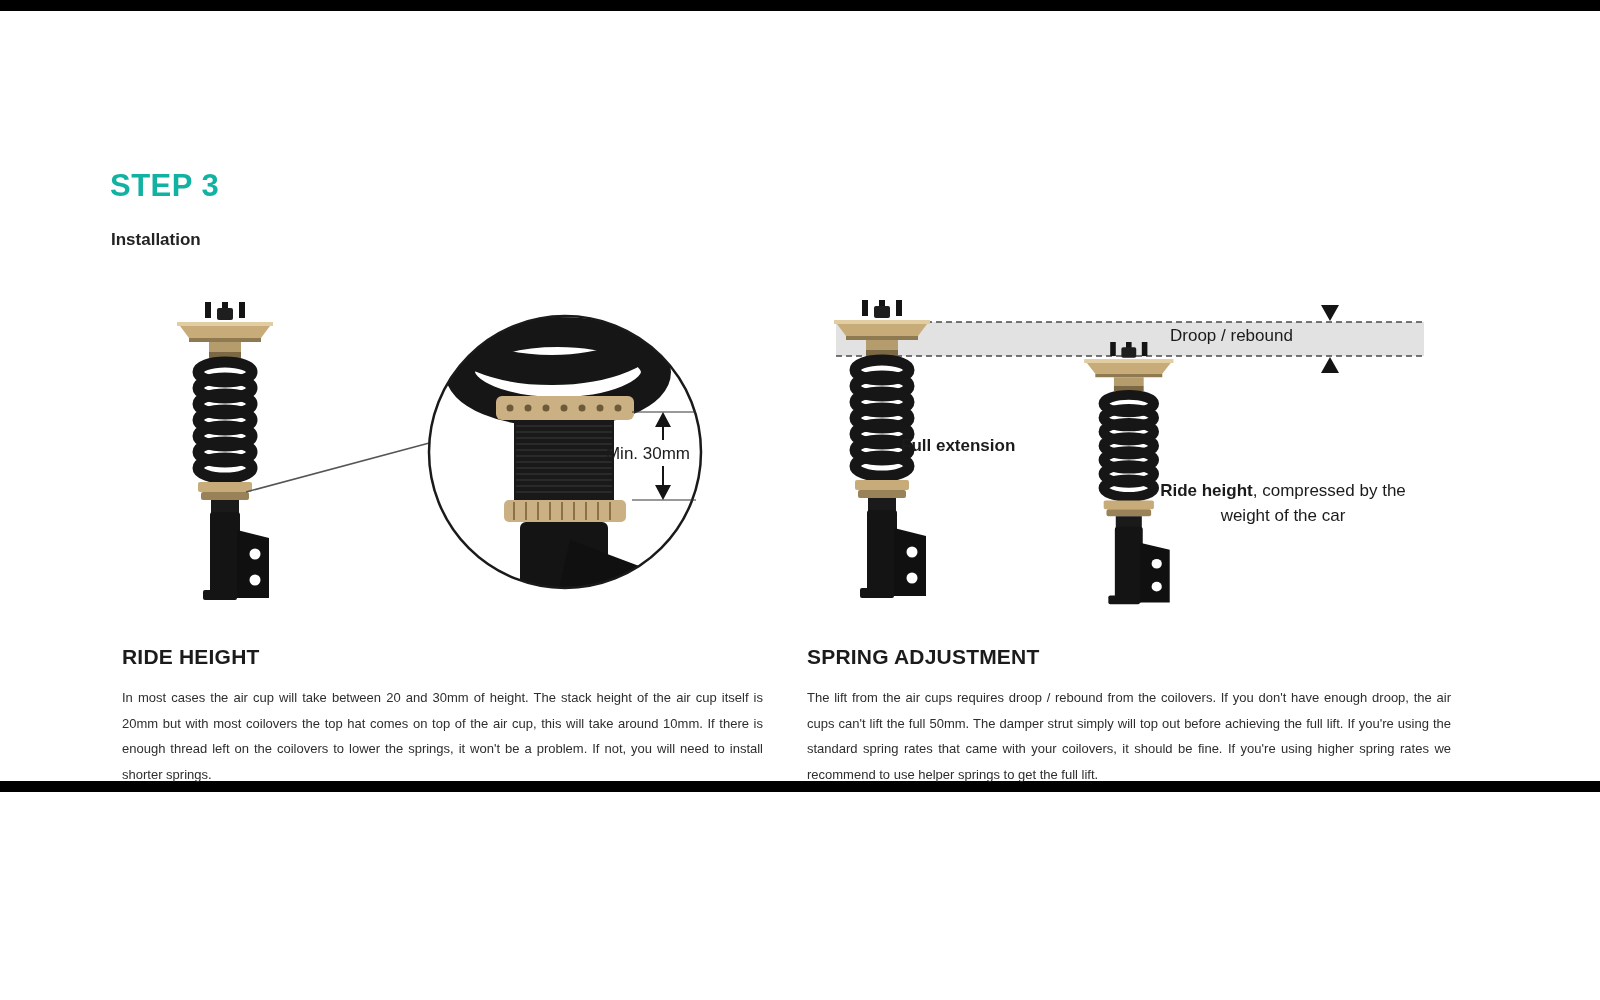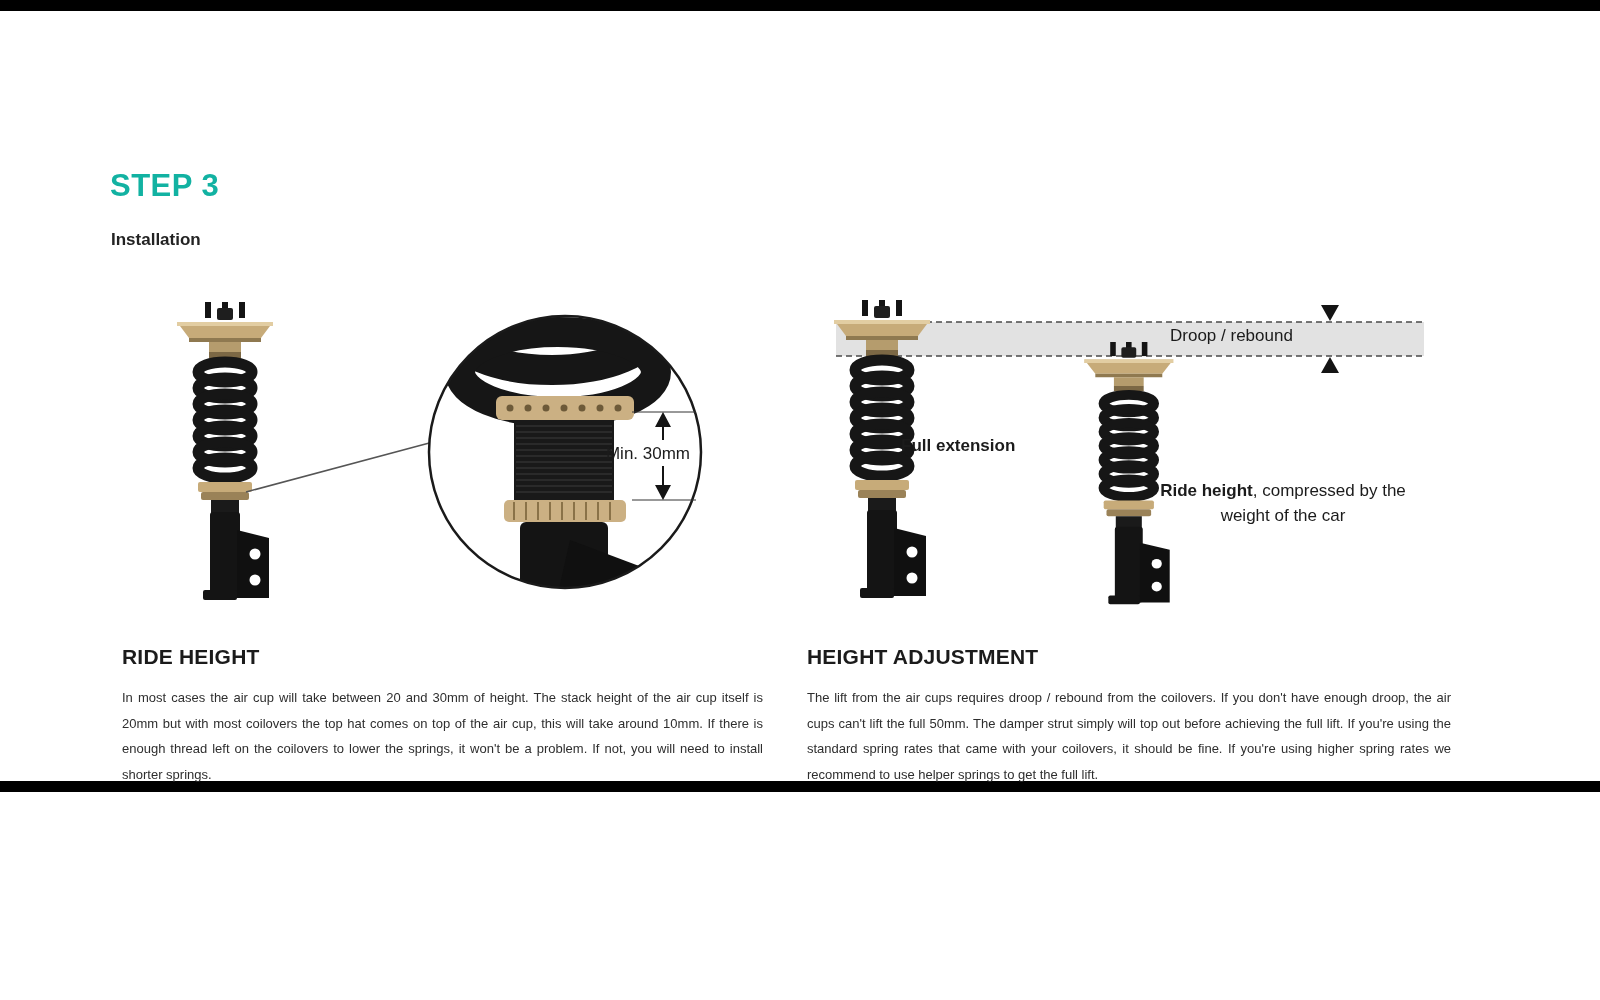--- a/index.html
+++ b/index.html
@@ -225,18 +225,18 @@
       <use href="#coilover" transform="translate(1073,342) scale(0.93,0.88)"></use>
     </g>
   </svg>
 
   <div class="fig-label dim-label">Min. 30mm</div>
   <div class="fig-label band-label">Droop / rebound</div>
   <div class="fig-label full-ext-label">Full extension</div>
   <div class="fig-label ride-height-label"><span class="lead">Ride height</span><span>, compressed by the weight of the car</span></div>
 
   <div class="col-heading left">RIDE HEIGHT</div>
-  <div class="col-heading right">HEIGHT ADJUSTMENT</div>
+  <div class="col-heading right">SPRING ADJUSTMENT</div>
 
   <div class="col-body left">In most cases the air cup will take between 20 and 30mm of height. The stack height of the air cup itself is 20mm but with most coilovers the top hat comes on top of the air cup, this will take around 10mm. If there is enough thread left on the coilovers to lower the springs, it won't be a problem. If not, you will need to install shorter springs.</div>
   <div class="col-body right">The lift from the air cups requires droop / rebound from the coilovers. If you don't have enough droop, the air cups can't lift the full 50mm. The damper strut simply will top out before achieving the full lift. If you're using the standard spring rates that came with your coilovers, it should be fine. If you're using higher spring rates we recommend to use helper springs to get the full lift.</div>
 
 </div>
 
 </body></html>

